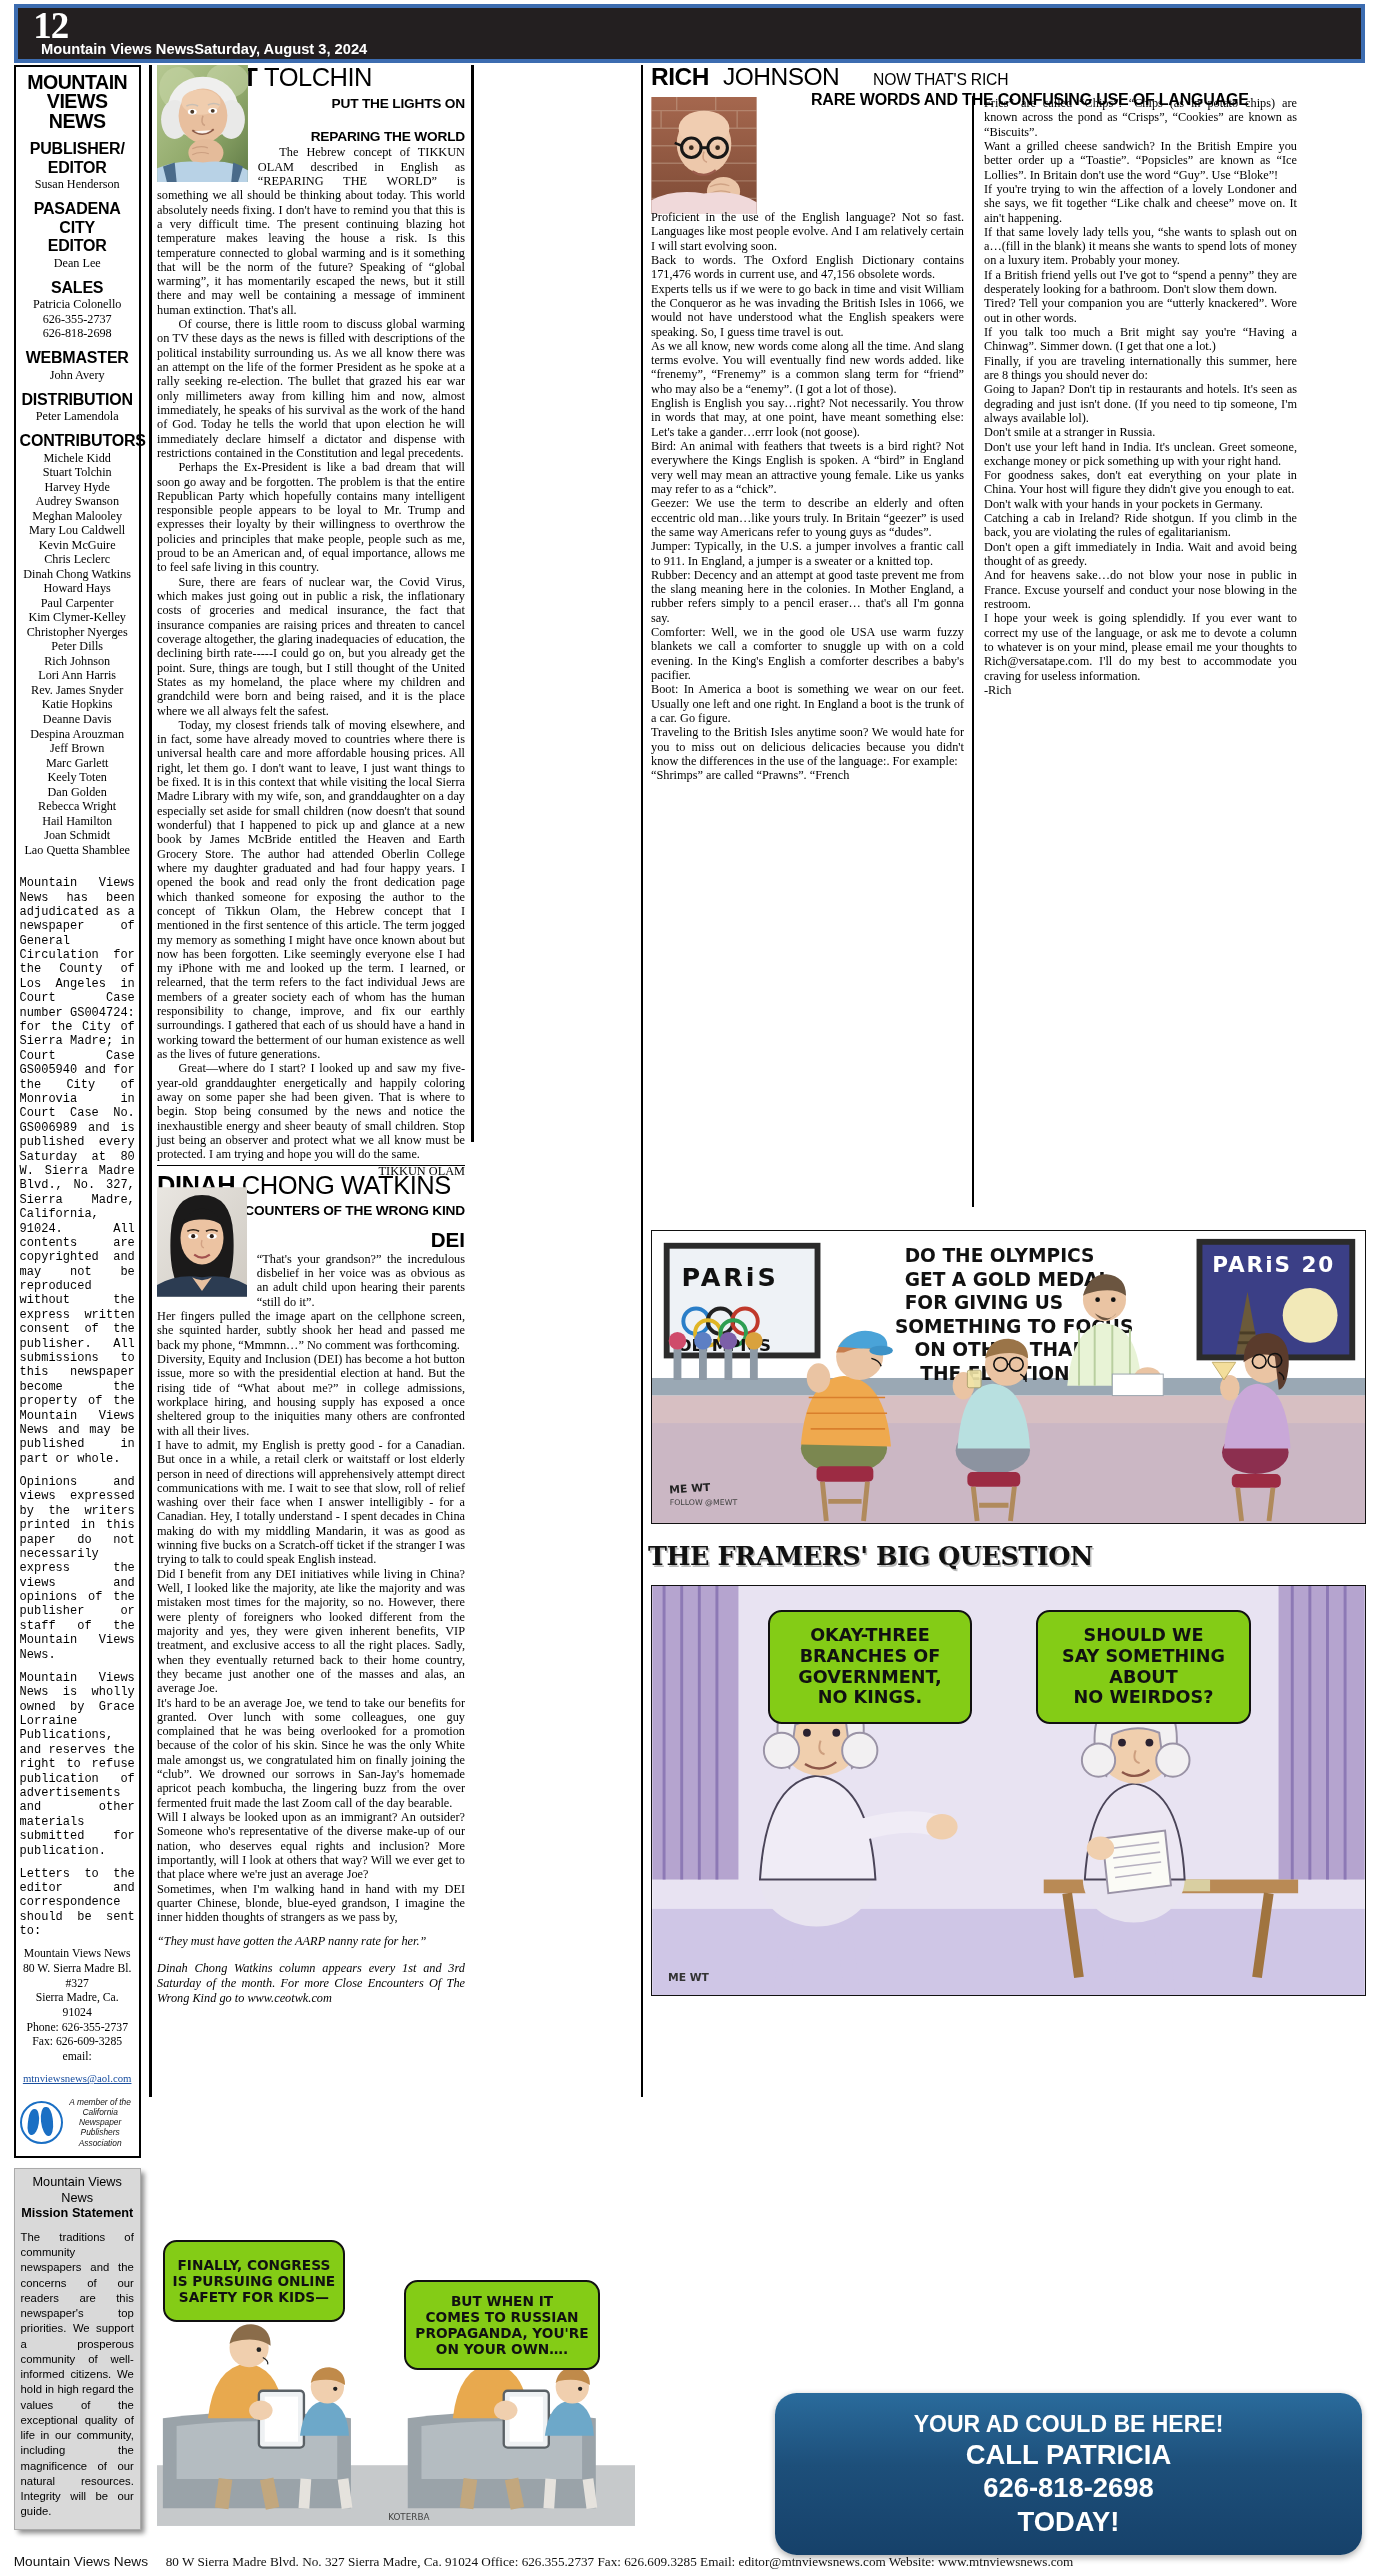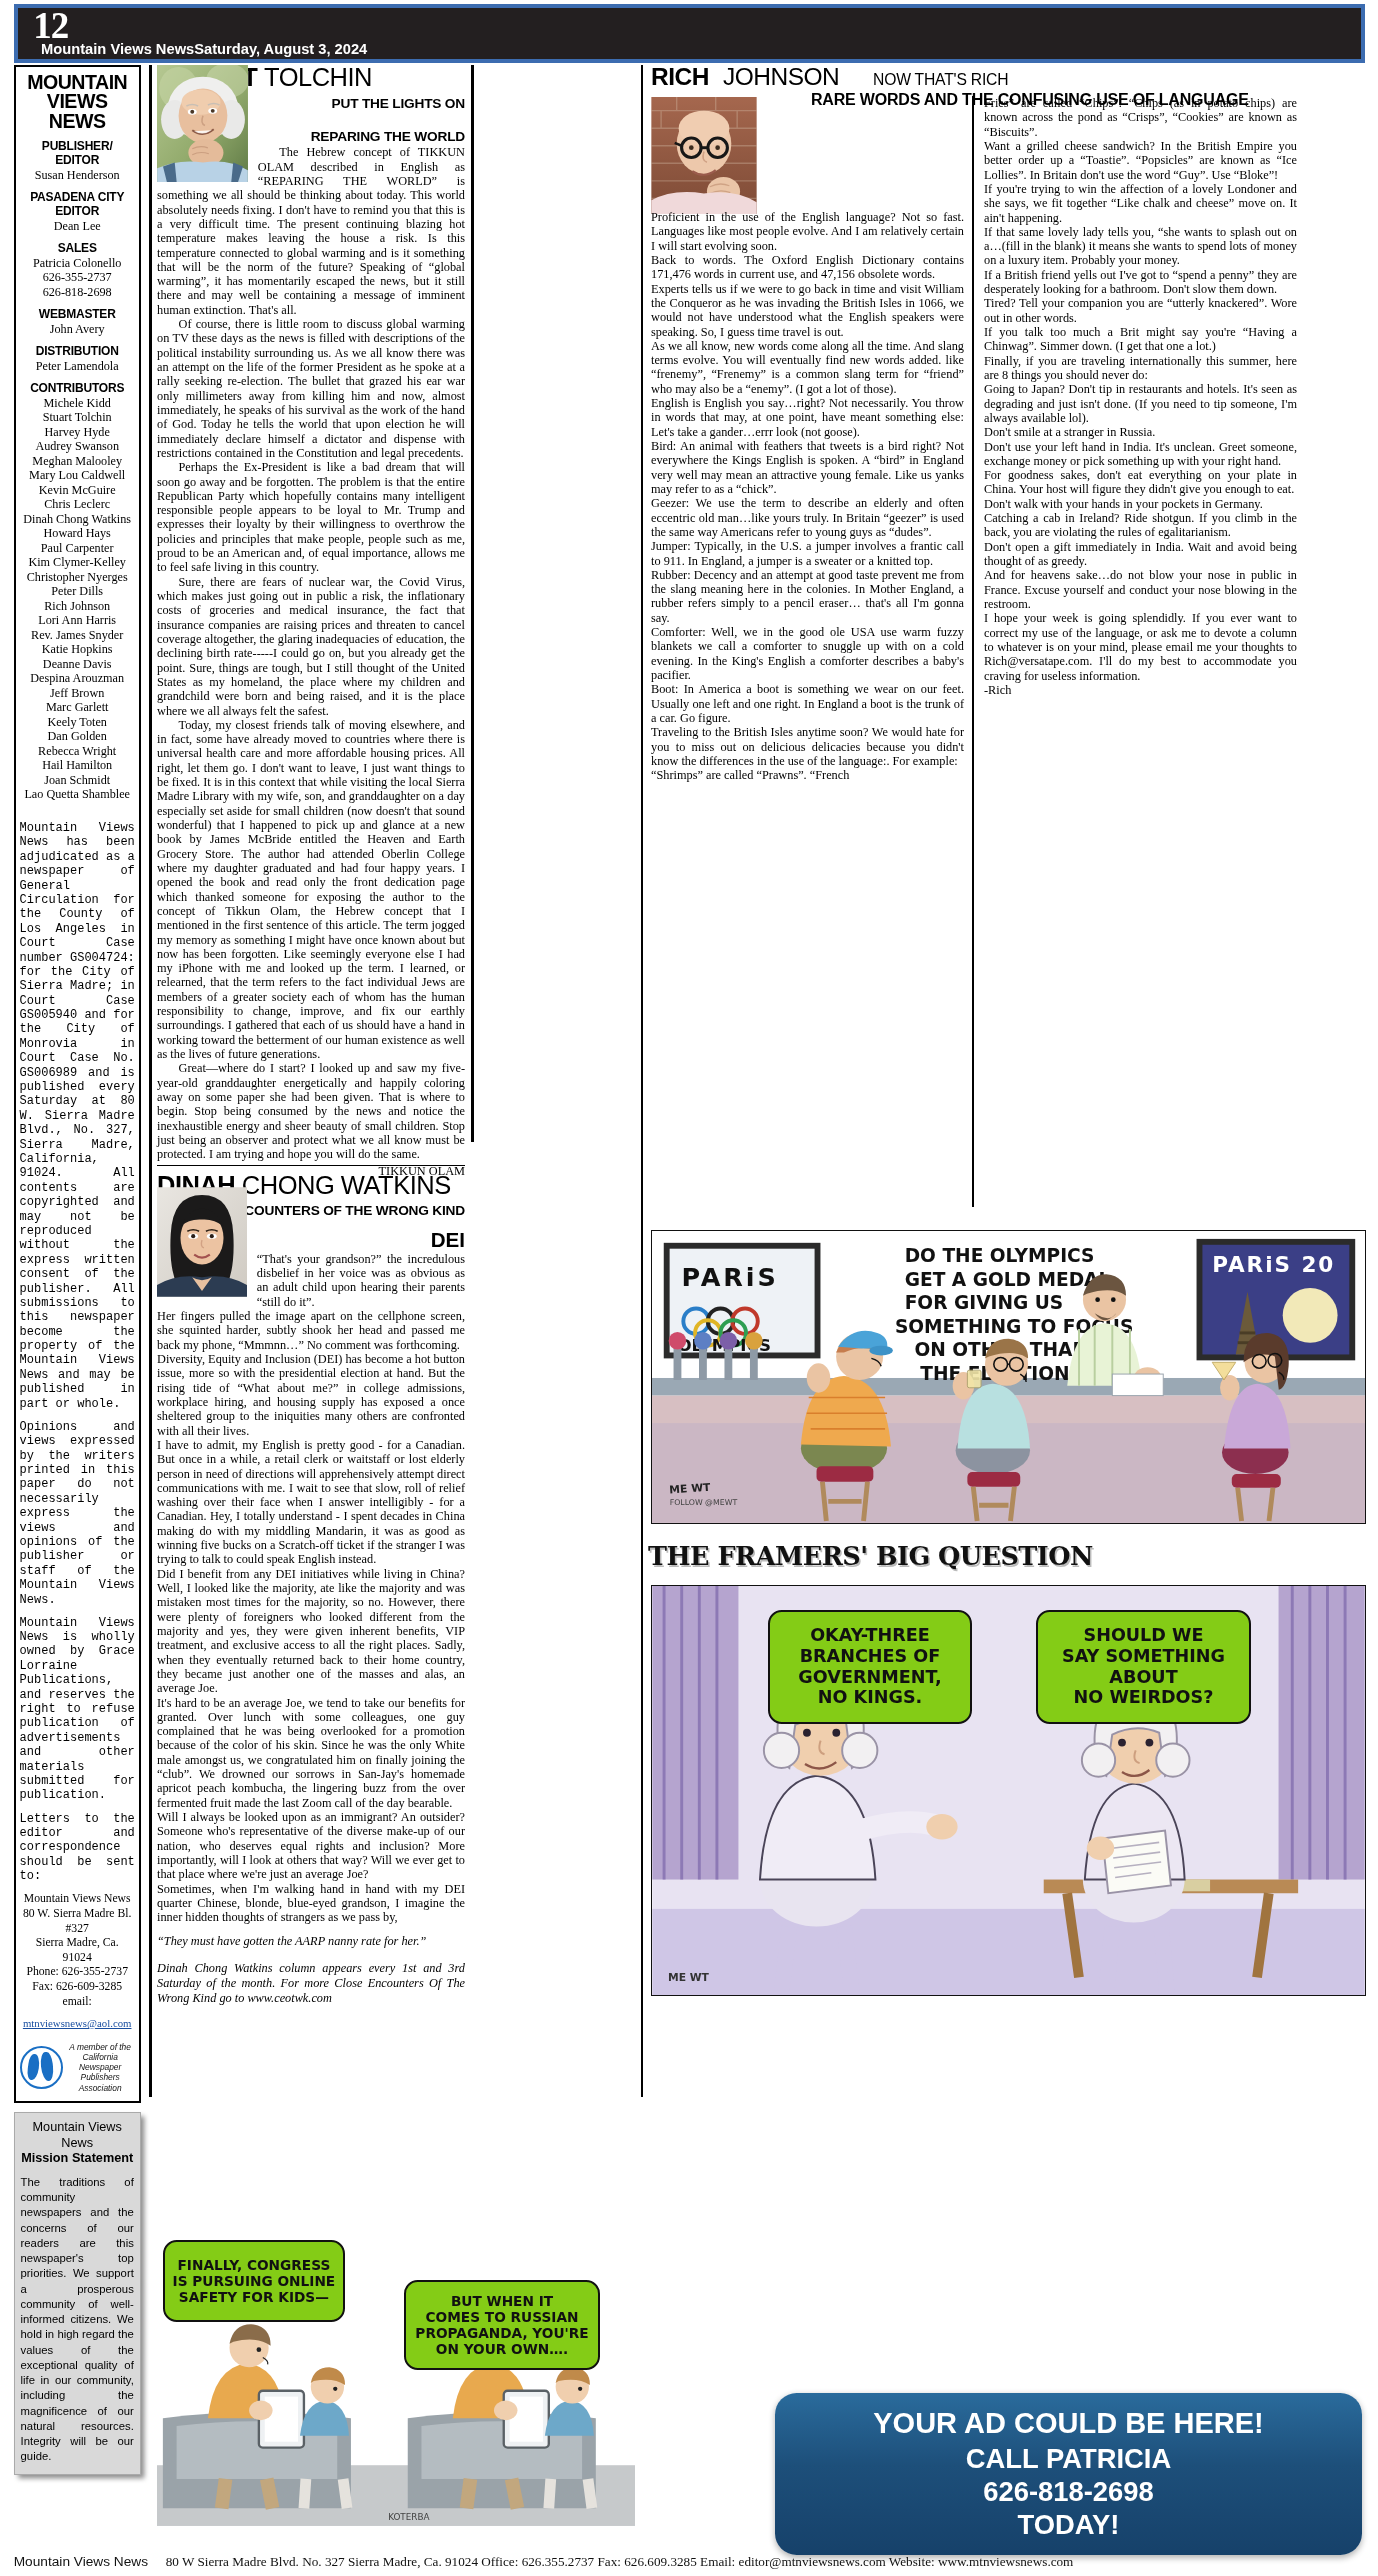--- a/index.html
+++ b/index.html
@@ -70,21 +70,21 @@
     font-family: "Liberation Sans", sans-serif;
     font-weight: bold;
     font-size: 19.6px;
     line-height: 1.0;
     letter-spacing: -0.5px;
     margin-bottom: 5.9px;
   }
   .role {
     font-family: "Liberation Sans", sans-serif;
     font-weight: bold;
-    font-size: 12px;
+    font-size: 16px;
     line-height: 1.15;
     margin-top: 8.8px;
     letter-spacing: -0.2px;
   }
   .person {
     font-family: "Liberation Serif", serif;
     font-size: 12.2px;
     line-height: 1.18;
   }
   .contrib-list {
@@ -276,21 +276,21 @@
     border-radius: 21.5px;
     color: #fff;
     font-family: "Liberation Sans", sans-serif;
     font-weight: bold;
     text-align: center;
     display: flex;
     flex-direction: column;
     justify-content: center;
     box-shadow: 0 2.9px 6.9px rgba(0,0,0,0.3);
   }
-  .adbox .l1 { font-size: 29px; line-height: 1.22; }
+  .adbox .l1 { font-size: 23px; line-height: 1.22; }
   .adbox .l2 { font-size: 27.4px; line-height: 1.22; }
 
   
   .footer {
     position: absolute;
     left: 13.7px; bottom: 5.9px;
     width: 1351px;
     font-family: "Liberation Sans", sans-serif;
     font-size: 12.7px;
     color: #111;

